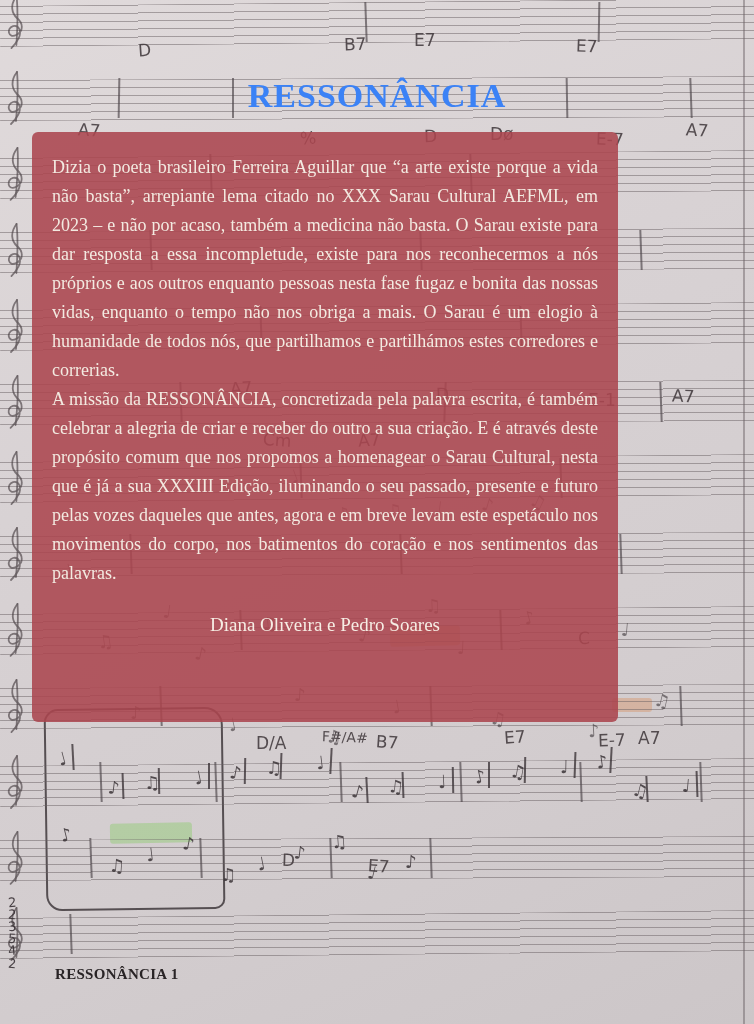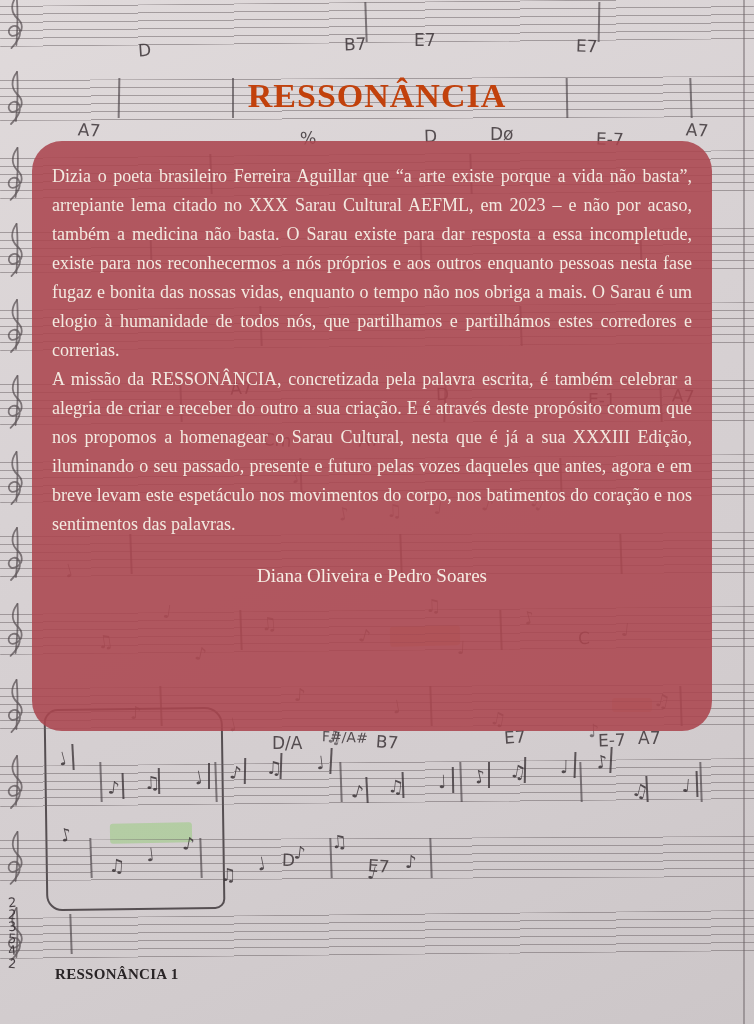--- a/index.html
+++ b/index.html
@@ -21,23 +21,23 @@
   .edge-line{position:absolute;top:0;left:743px;width:2px;height:1024px;background:rgba(88,78,82,0.4);}
   .highlight{position:absolute;border-radius:3px;}
   .hl-green{left:110px;top:823px;width:82px;height:20px;background:rgba(148,204,120,0.5);transform:rotate(-1deg);}
   .hl-tan1{left:390px;top:626px;width:70px;height:20px;background:rgba(216,142,94,0.45);transform:rotate(-1.5deg);}
   .hl-tan2{left:612px;top:698px;width:40px;height:14px;background:rgba(216,142,94,0.4);}
   .drawn-box{position:absolute;left:45px;top:708px;width:175px;height:198px;
     border:2.5px solid rgba(64,56,60,0.85);border-radius:14px 18px 10px 16px;transform:rotate(-0.8deg);}
   .tabnum{position:absolute;left:8px;font-family:"DejaVu Sans",sans-serif;font-size:13px;
     color:rgba(58,50,54,0.9);}
   .page-title{position:absolute;top:54px;left:0;width:100%;text-align:center;z-index:3;
-    font-size:34px;font-weight:700;color:#c2410c;letter-spacing:1px;}
-  .panel{position:absolute;left:32px;top:141px;width:680px;height:590px;z-index:2;
-    border-radius:30px;background:rgba(171,70,78,0.88);box-sizing:border-box;
+    font-size:34px;font-weight:700;color:#3b82f6;letter-spacing:1px;}
+  .panel{position:absolute;left:32px;top:132px;width:586px;height:590px;z-index:2;
+    border-radius:6px;background:rgba(171,70,78,0.88);box-sizing:border-box;
     padding:21px 20px 0;overflow:hidden;}
   .panel p{margin:0;font-size:18px;line-height:29px;text-align:justify;color:#f3eae1;}
   .signature{margin-top:22px;text-align:center;color:#f6ede4;}
   .sig-name{font-size:19px;line-height:30px;}
   .sig-role{font-size:20px;line-height:30px;font-weight:700;margin-top:2px;}
   .page-footer{position:absolute;left:55px;top:966px;z-index:3;
     font-size:15px;font-weight:700;color:#292426;letter-spacing:.3px;}
 </style>
 </head>
 <body>
@@ -160,21 +160,21 @@
     <div class="chord" style="left: 490px; top: 124px; transform: rotate(0deg); font-size: 17px;">Dø</div>
     <div class="chord" style="left: 596px; top: 129px; transform: rotate(2deg); font-size: 17px;">E-7</div>
     <div class="chord" style="left: 686px; top: 120px; transform: rotate(4deg); font-size: 17px;">A7</div>
     <div class="chord" style="left: 230px; top: 378px; transform: rotate(-4deg); font-size: 17px;">A7</div>
     <div class="chord" style="left: 436px; top: 384px; transform: rotate(-2deg); font-size: 17px;">D</div>
     <div class="chord" style="left: 588px; top: 390px; transform: rotate(0deg); font-size: 17px;">E-1</div>
     <div class="chord" style="left: 672px; top: 386px; transform: rotate(2deg); font-size: 17px;">A7</div>
     <div class="chord" style="left: 263px; top: 430px; transform: rotate(4deg); font-size: 17px;">Cm</div>
     <div class="chord" style="left: 358px; top: 430px; transform: rotate(-4deg); font-size: 17px;">A7</div>
     <div class="chord" style="left: 578px; top: 628px; transform: rotate(-2deg); font-size: 17px;">C</div>
-    <div class="chord" style="left: 272px; top: 733px; transform: rotate(0deg); font-size: 17px;">D/A</div>
+    <div class="chord" style="left: 256px; top: 733px; transform: rotate(0deg); font-size: 17px;">D/A</div>
     <div class="chord" style="left: 322px; top: 729px; transform: rotate(2deg); font-size: 14px;">F#/A#</div>
     <div class="chord" style="left: 376px; top: 732px; transform: rotate(4deg); font-size: 17px;">B7</div>
     <div class="chord" style="left: 504px; top: 727px; transform: rotate(-4deg); font-size: 17px;">E7</div>
     <div class="chord" style="left: 598px; top: 730px; transform: rotate(-2deg); font-size: 17px;">E-7</div>
     <div class="chord" style="left: 638px; top: 728px; transform: rotate(0deg); font-size: 17px;">A7</div>
     <div class="chord" style="left: 282px; top: 850px; transform: rotate(2deg); font-size: 17px;">D</div>
     <div class="chord" style="left: 368px; top: 856px; transform: rotate(4deg); font-size: 17px;">E7</div>
     <div class="note" style="left: 58px; top: 748px; transform: rotate(-15deg);">♩</div>
     <div class="stem" style="left: 72px; top: 744px; transform: rotate(-3deg);"></div>
     <div class="note" style="left: 108px; top: 777px; transform: rotate(7deg);">♪</div>

